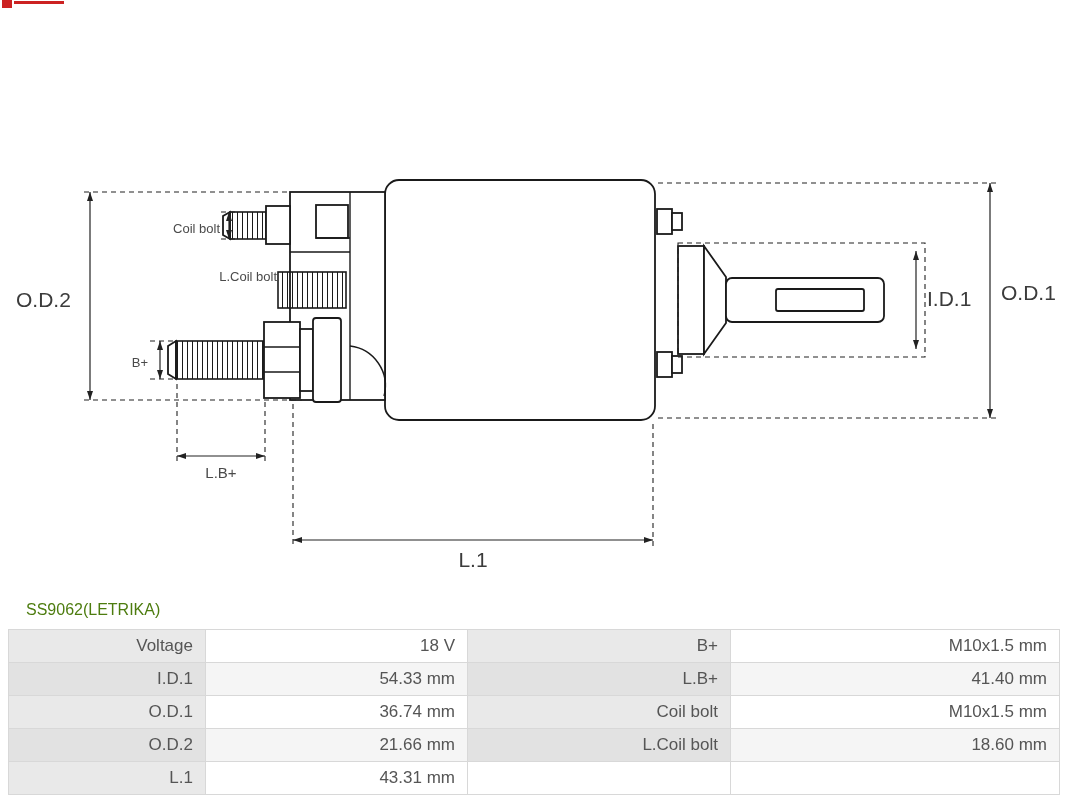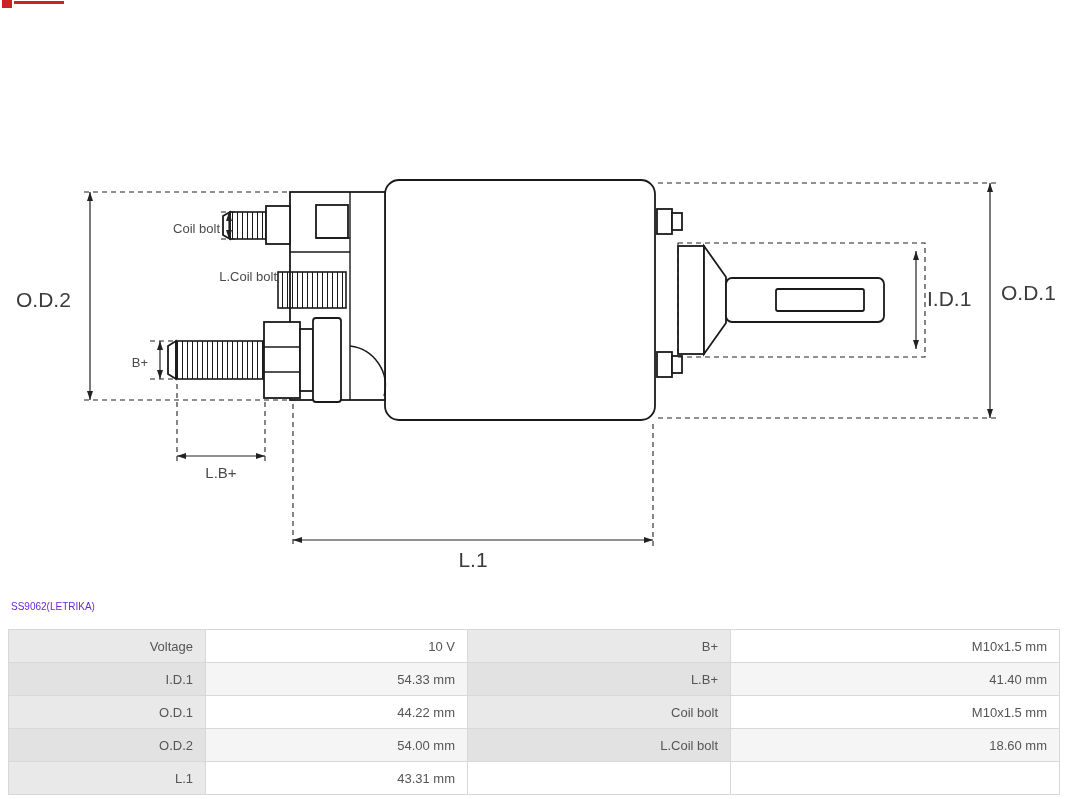--- a/index.html
+++ b/index.html
@@ -13,26 +13,26 @@
   .diagram { position:absolute; top:0; left:0; }
 
   .draw      { fill:#ffffff; stroke:#1a1a1a; stroke-width:1.8; }
   .draw-thin { fill:none;    stroke:#1a1a1a; stroke-width:1.4; }
   .dim-line  { stroke:#222222; stroke-width:1.2; fill:none; }
   .dim-dash  { stroke:#222222; stroke-width:1.1; fill:none; stroke-dasharray:5 4; }
   text.dim-big   { font-size:21px; fill:#3b3b3b; }
   text.dim-small { font-size:13px; fill:#4a4a4a; }
   text.dim-mid   { font-size:15px; fill:#4a4a4a; }
 
-  .part-title { position:absolute; top:601px; left:11px; font-size:10px; color:#6d28d9; }
+  .part-title { position:absolute; top:601px; left:26px; font-size:16px; color:#4d7c0f; }
 
   table.spec { position:absolute; top:629px; left:8px; width:1051px;
                border-collapse:collapse; table-layout:fixed; }
   table.spec td { border:1px solid #d8d8d8; height:33px; padding:0 12px;
-                  font-size:13px; color:#555555; text-align:right; background:#ffffff;
+                  font-size:17px; color:#555555; text-align:right; background:#ffffff;
                   overflow:hidden; white-space:nowrap; }
   table.spec td.lbl { background:#e9e9e9; }
   table.spec tr:nth-child(even) td.lbl { background:#e2e2e2; }
   table.spec tr:nth-child(even) td.val { background:#f5f5f5; }
   table.spec td.blank { background:#ffffff; }
 </style>
 </head>
 <body>
 
 <div class="logo-fragment">
@@ -150,39 +150,39 @@
 <table class="spec">
   <colgroup>
     <col style="width:197px">
       <col style="width:262px">
       <col style="width:263px">
       <col style="width:329px">
   </colgroup>
   <tbody>
     <tr>
       <td class="lbl">Voltage</td>
-      <td class="val">10 V</td>
+      <td class="val">18 V</td>
       <td class="lbl">B+</td>
       <td class="val">M10x1.5 mm</td>
     </tr>
     <tr>
       <td class="lbl">I.D.1</td>
       <td class="val">54.33 mm</td>
       <td class="lbl">L.B+</td>
       <td class="val">41.40 mm</td>
     </tr>
     <tr>
       <td class="lbl">O.D.1</td>
-      <td class="val">44.22 mm</td>
+      <td class="val">36.74 mm</td>
       <td class="lbl">Coil bolt</td>
       <td class="val">M10x1.5 mm</td>
     </tr>
     <tr>
       <td class="lbl">O.D.2</td>
-      <td class="val">54.00 mm</td>
+      <td class="val">21.66 mm</td>
       <td class="lbl">L.Coil bolt</td>
       <td class="val">18.60 mm</td>
     </tr>
     <tr>
       <td class="lbl">L.1</td>
       <td class="val">43.31 mm</td>
       <td class="blank"></td>
       <td class="blank"></td>
     </tr>
   </tbody>

